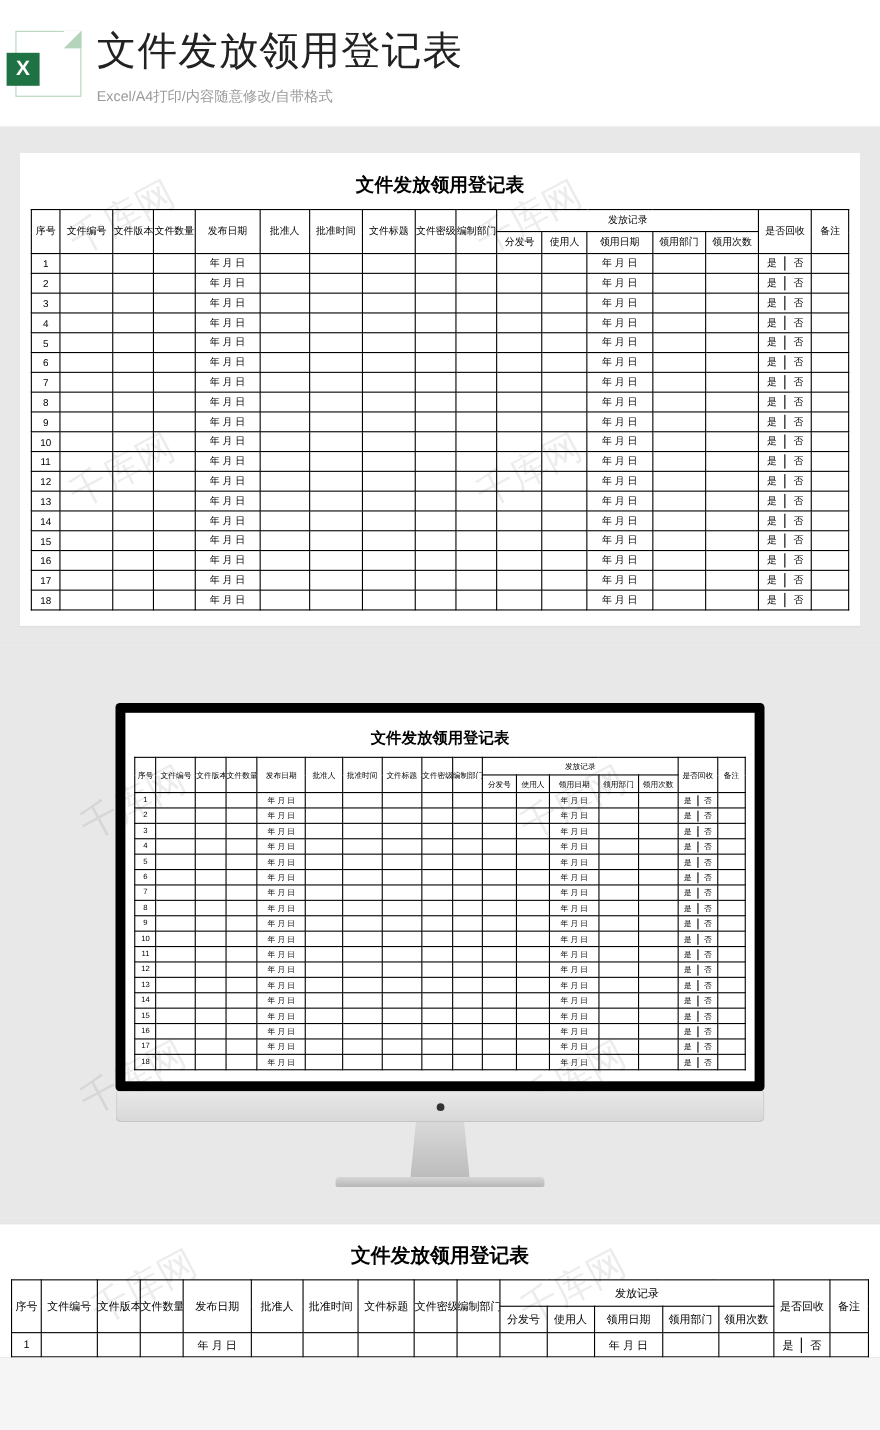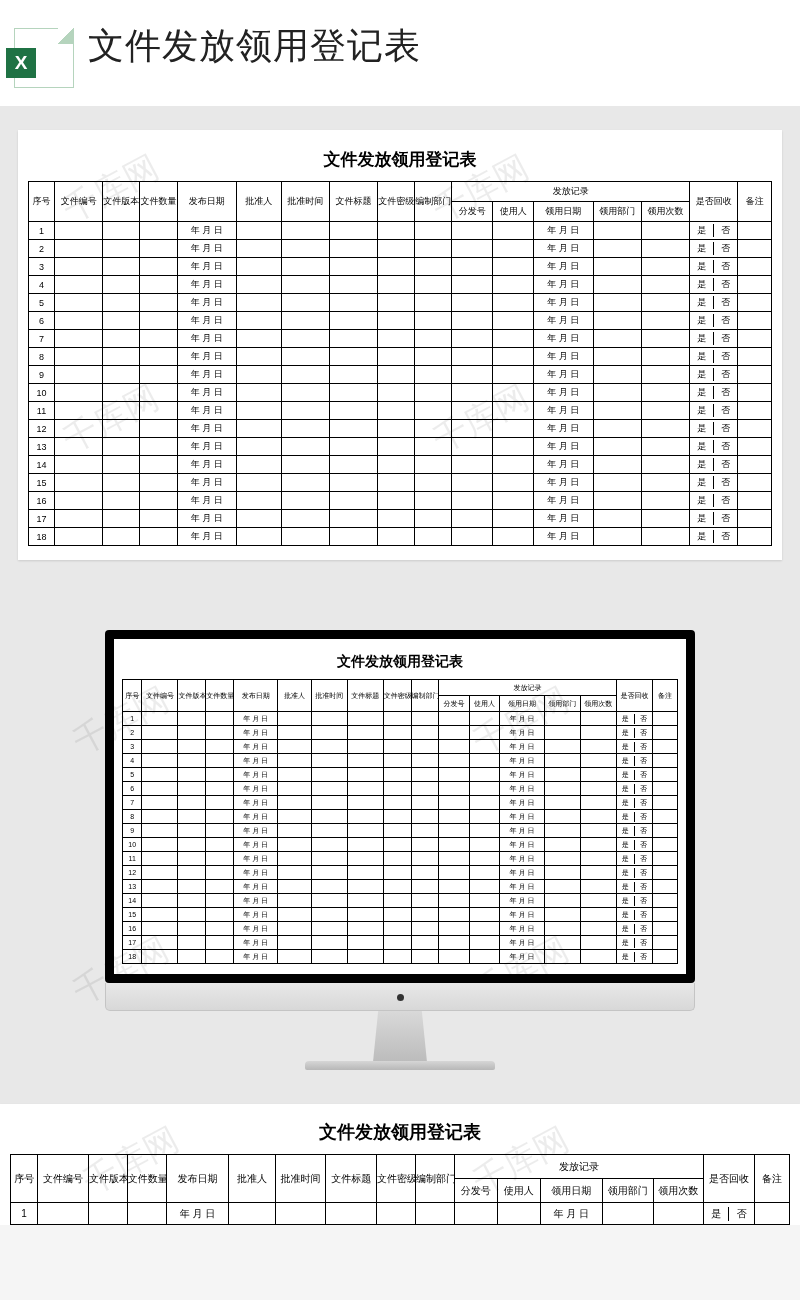--- a/index.html
+++ b/index.html
@@ -58,20 +58,21 @@
 <body>
 
 <div class="hdr">
   <div class="icon">
     <div class="sheet"></div>
       <div class="fold"></div>
     <div class="x">X</div>
   </div>
   <div class="titles">
     <h1>文件发放领用登记表</h1>
+    <div class="sub">Excel/A4打印/内容随意修改/自带格式</div>
   </div>
 </div>
 
 <div class="canvas stage">
   <div class="wm" style="left:60px;top:60px">千库网</div>
   <div class="wm" style="left:430px;top:60px">千库网</div>
   <div class="wm" style="left:60px;top:290px">千库网</div>
   <div class="wm" style="left:430px;top:290px">千库网</div>
   <div class="paper">
     <div class="tbl-title">文件发放领用登记表</div>

